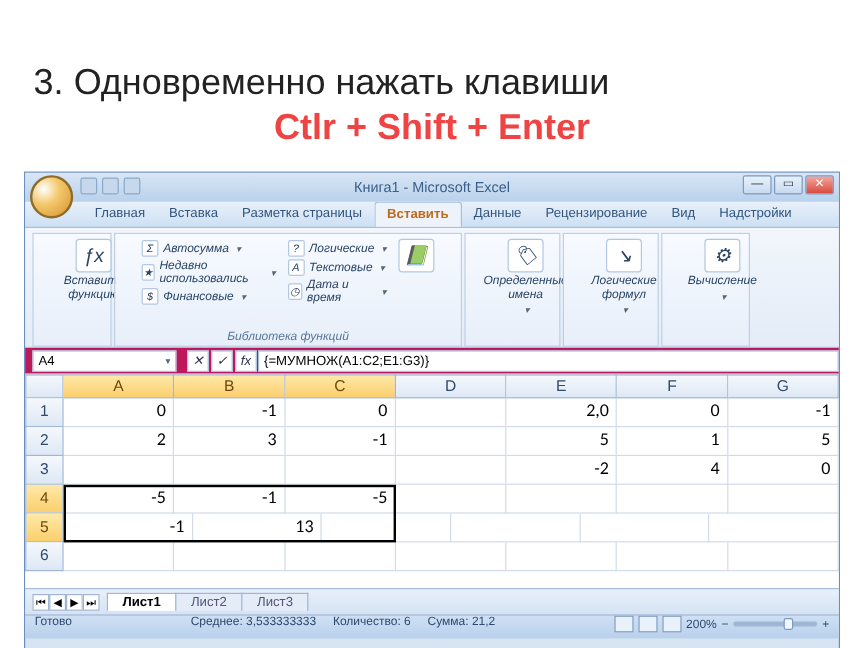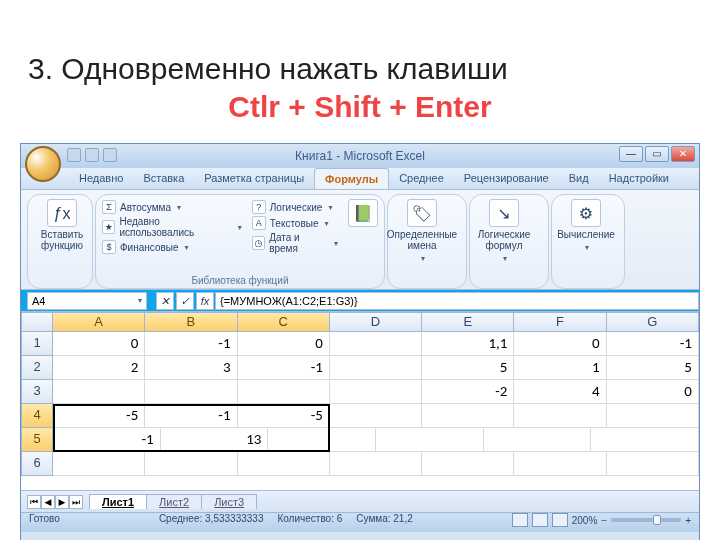--- a/index.html
+++ b/index.html
@@ -16,47 +16,47 @@
   .qat span { width: 14px; height: 14px; background: #c7d8ec; border: 1px solid #8aa9cc; border-radius: 2px; }
   .win-btns { position: absolute; right: 4px; top: 2px; display: flex; gap: 2px; }
   .wbtn { width: 24px; height: 16px; background: linear-gradient(#e9f1fb,#c8daf0); border: 1px solid #7b9bc1; border-radius: 2px; font-size: 10px; line-height: 14px; text-align: center; color: #234; }
   .wbtn.close { background: linear-gradient(#f5a7a0,#d94a3e); color: #fff; }
 
   .tabs { height: 22px; background: linear-gradient(#e8f0fa,#cde0f4); display: flex; padding-left: 48px; border-bottom: 1px solid #a7bfdc; }
   .tab { padding: 4px 10px 0; color: #33567f; font-size: 11px; cursor: pointer; }
   .tab.active { background: #eef3fa; border: 1px solid #a7bfdc; border-bottom: none; border-radius: 3px 3px 0 0; color: #c06a1c; font-weight: 600; }
 
   .ribbon { height: 100px; background: linear-gradient(#f2f6fc,#e3ecf7); border-bottom: 1px solid #a7bfdc; display: flex; padding: 4px 6px 0; gap: 2px; }
-  .group { border: 1px solid #c0d0e4; background: linear-gradient(#f7faff,#e7effa); border-radius: 13px; padding: 4px 6px 2px; display: flex; flex-direction: column; position: relative; }
+  .group { border: 1px solid #c0d0e4; background: linear-gradient(#f7faff,#e7effa); border-radius: 0; padding: 4px 22px 2px; display: flex; flex-direction: column; position: relative; font-style: italic; }
   .group-label { position: absolute; bottom: 2px; left: 0; right: 0; text-align: center; font-size: 10px; color: #5a7799; }
   .big-btn { display: flex; flex-direction: column; align-items: center; gap: 2px; width: 56px; font-size: 10px; color: #2a4466; text-align: center; line-height: 11px; }
   .big-btn .icn { width: 30px; height: 28px; background: #fff; border: 1px solid #b3c7e0; border-radius: 3px; display: flex; align-items: center; justify-content: center; font-size: 16px; }
   .mini-row { display: flex; align-items: center; gap: 4px; font-size: 10px; color: #2a4466; margin: 1px 0; }
   .mini-row .icn2 { width: 14px; height: 14px; border: 1px solid #b3c7e0; background: #fff; border-radius: 2px; font-size: 9px; line-height: 12px; text-align: center; }
   .drop { margin-left: 2px; font-size: 8px; color: #567; }
 
-  .namebox-row { height: 22px; background: #0ea5e9; border-bottom: 1px solid #a7bfdc; display: flex; align-items: center; }
+  .namebox-row { height: 22px; background: #be185d; border-bottom: 1px solid #a7bfdc; display: flex; align-items: center; }
   .namebox { width: 120px; height: 18px; margin-left: 6px; background: #fff; border: 1px solid #a7bfdc; padding: 0 4px; font-size: 11px; line-height: 16px; display: flex; justify-content: space-between; align-items: center; }
   .fx-area { display: flex; align-items: center; margin-left: 8px; flex: 1; }
   .fx-btn { width: 18px; height: 18px; border: 1px solid #a7bfdc; background: #fff; font-style: italic; font-size: 11px; line-height: 16px; text-align: center; margin: 0 1px; color: #335; }
   .formula-input { flex: 1; height: 18px; background: #fff; border: 1px solid #a7bfdc; padding: 0 4px; font-size: 11px; line-height: 16px; }
 
   .sheet { height: 178px; background: #fff; display: flex; flex-direction: column; }
   .colhdrs { display: flex; height: 20px; }
   .corner { width: 32px; background: linear-gradient(#f5f8fc,#dde8f5); border: 1px solid #9fb6d4; }
   .colhdr { flex: 1; background: linear-gradient(#f5f8fc,#dde8f5); border: 1px solid #9fb6d4; border-left: none; text-align: center; line-height: 18px; color: #2e4a6e; font-size: 13px; }
   .colhdr.sel { background: linear-gradient(#ffe9a8,#fbcf6d); color: #6b4a0c; }
   .row { display: flex; height: 24px; }
   .rowhdr { width: 32px; background: linear-gradient(#f5f8fc,#dde8f5); border: 1px solid #9fb6d4; border-top: none; text-align: center; line-height: 22px; color: #2e4a6e; font-size: 13px; }
   .rowhdr.sel { background: linear-gradient(#ffe9a8,#fbcf6d); color: #6b4a0c; }
   .cell { flex: 1; border-right: 1px solid #d2dbe8; border-bottom: 1px solid #d2dbe8; text-align: right; padding: 0 6px; line-height: 22px; font-size: 15px; font-family: Calibri, sans-serif; color: #000; }
   .sel-outline { position: absolute; border: 2px solid #000; pointer-events: none; }
 
   .sheettabs { height: 22px; background: linear-gradient(#e8f0fa,#d5e3f4); display: flex; align-items: center; padding: 0 6px; border-top: 1px solid #a7bfdc; }
-  .sheettab { padding: 1px 12px; font-size: 11px; border: 1px solid #9fb6d4; background: #fff; border-bottom: none; margin-right: -1px; text-decoration: underline; }
+  .sheettab { padding: 1px 12px; font-size: 11px; border: 1px solid #9fb6d4; background: #fff; border-bottom: none; margin-right: -1px; }
   .sheettab.active { font-weight: 700; color: #000; }
   .sheettab.inactive { background: #e3ecf7; color: #557; }
   .nav-arrows { display: flex; gap: 0; margin-right: 6px; }
   .nav-arrows span { width: 14px; height: 14px; border: 1px solid #9fb6d4; background: #fff; font-size: 9px; text-align: center; line-height: 12px; }
 
   .statusbar { height: 20px; background: linear-gradient(#cfe0f4,#b8d0ec); display: flex; align-items: flex-start; font-size: 10px; color: #2e4a6e; padding: 0 8px; justify-content: space-between; border-top: 1px solid #9fb6d4; }
   .status-left { }
   .status-mid { display: flex; gap: 14px; }
   .status-right { display: flex; align-items: center; gap: 4px; }
   .view-btn { width: 16px; height: 14px; border: 1px solid #7b9bc1; background: #e9f1fb; }
@@ -85,25 +85,25 @@
       <span>Книга1</span> - <span>Microsoft Excel</span>
     </div>
     <div class="win-btns">
       <div class="wbtn">—</div>
       <div class="wbtn">▭</div>
       <div class="wbtn close">✕</div>
     </div>
   </div>
 
   <div class="tabs">
-    <div class="tab">Недавно</div>
+    <div class="tab">Главная</div>
     <div class="tab">Вставка</div>
     <div class="tab">Разметка страницы</div>
-    <div class="tab active">Формулы</div>
-    <div class="tab">Среднее</div>
+    <div class="tab active">Вставить</div>
+    <div class="tab">Данные</div>
     <div class="tab">Рецензирование</div>
     <div class="tab">Вид</div>
     <div class="tab">Надстройки</div>
   </div>
 
   <div class="ribbon">
     <div class="group" style="width:66px">
       <div class="big-btn">
         <div class="icn">ƒx</div>
         <span style="white-space:pre-line">Вставить
@@ -201,21 +201,21 @@
         <div class="colhdr">E</div>
         <div class="colhdr">F</div>
         <div class="colhdr">G</div>
       </div>
       <div class="row">
           <div class="rowhdr">1</div>
           <div class="cell">0</div>
           <div class="cell">-1</div>
           <div class="cell">0</div>
           <div class="cell"></div>
-          <div class="cell">1,1</div>
+          <div class="cell">2,0</div>
           <div class="cell">0</div>
           <div class="cell">-1</div>
         </div>
       <div class="row">
           <div class="rowhdr">2</div>
           <div class="cell">2</div>
           <div class="cell">3</div>
           <div class="cell">-1</div>
           <div class="cell"></div>
           <div class="cell">5</div>

